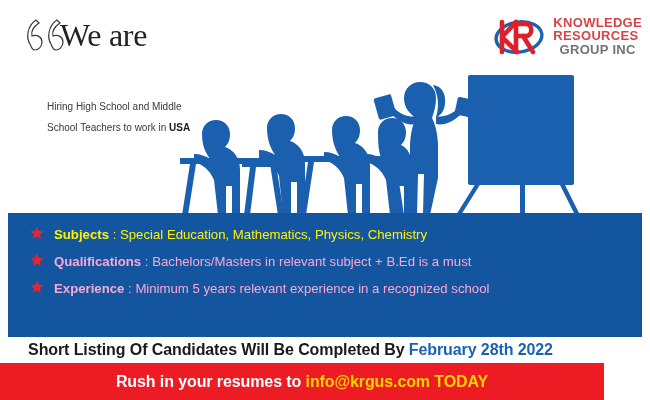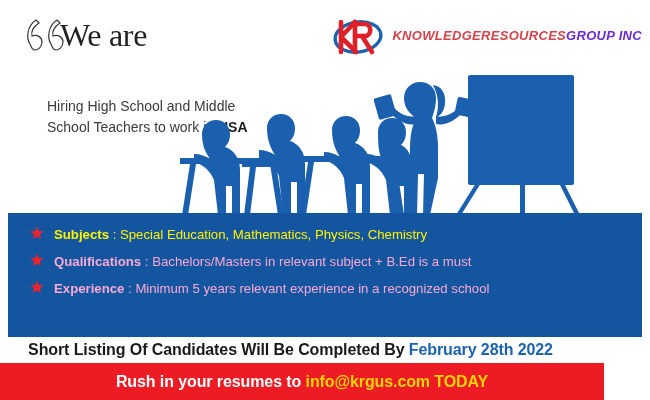--- a/index.html
+++ b/index.html
@@ -57,52 +57,53 @@
     font-size: 38px;
     font-weight: 700;
     color: #ED1C24;
     letter-spacing: -0.8px;
     line-height: 1;
   }
   .subtitle {
     position: absolute;
     left: 47px;
     top: 96px;
-    font-size: 14px;
+    font-size: 10px;
     font-weight: 400;
     color: #3a3a3a;
     line-height: 21px;
   }
   .subtitle b { font-weight: 700; color: #1a1a1a; }
 
   
   .logo {
     position: absolute;
     right: 8px;
     top: 12px;
     display: flex;
     align-items: center;
     gap: 7px;
   }
   .logo-mark { width: 54px; height: 48px; flex: none; }
   .logo-text {
     display: flex;
+    flex-direction: column;
     line-height: 13.5px;
     letter-spacing: 0.3px;
-    font-style: italic;
   }
   .logo-line-1, .logo-line-2 {
     font-size: 13px;
     font-weight: 700;
     color: #D8434A;
   }
   .logo-line-3 {
     font-size: 13px;
     font-weight: 700;
-    color: #6d28d9;
+    color: #737373;
+    text-align: center;
   }
 
   
   .panel {
     position: absolute;
     left: 8px;
     top: 213px;
     width: 634px;
     height: 124px;
     background: #13569F;

